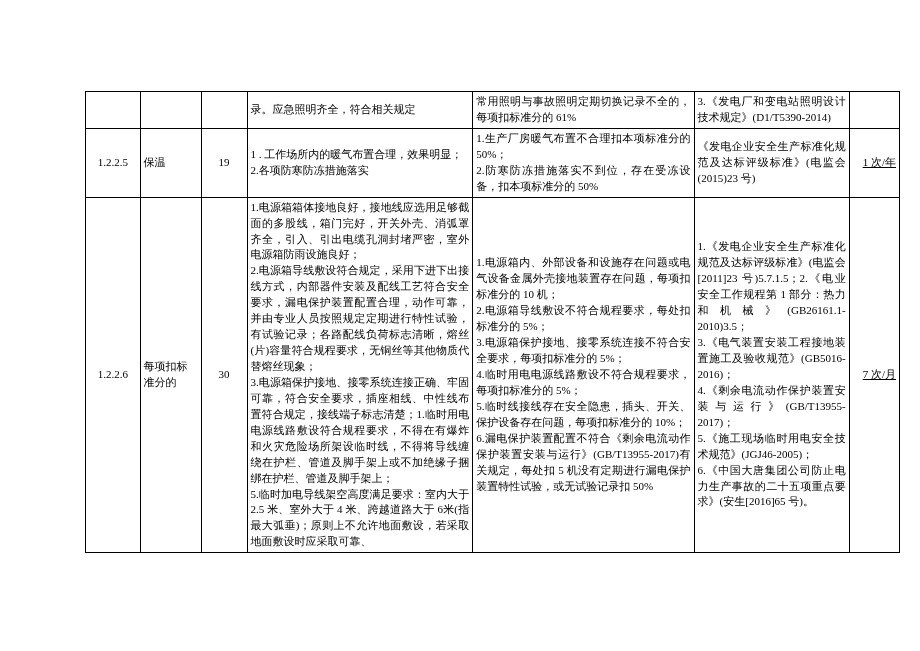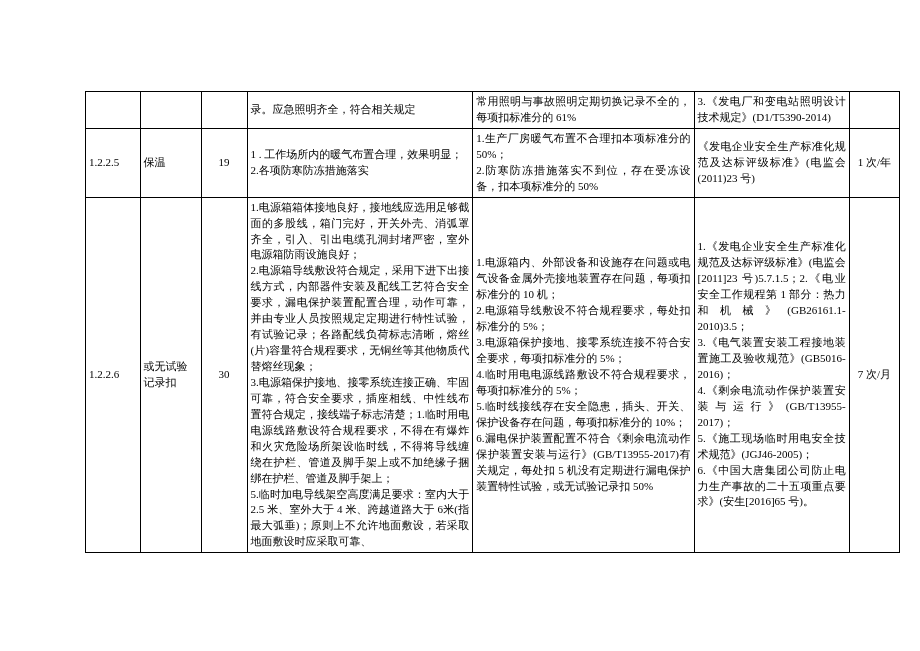--- a/index.html
+++ b/index.html
@@ -28,27 +28,27 @@
     td {
       border: 1px solid #000;
       padding: 2px 3px;
       vertical-align: middle;
       text-align: left;
       font-size: 11px;
       line-height: 1.45;
       word-wrap: break-word;
       overflow: hidden;
     }
-    .c1 { width: 44px; }
+    .c1 { width: 44px; text-align: center; }
     .c2 { width: 50px; text-align: left; }
     .c3 { width: 36px; text-align: center; }
     .c4 { width: 204px; }
     .c5 { width: 200px; }
     .c6 { width: 138px; }
-    .c7 { width: 40px; text-align: center; }
+    .c7 { width: 40px; text-align: right; text-decoration: underline; }
     .justify { text-align: justify; text-align-last: left; }
   </style>
 </head>
 <body>
 
 <div class="page">
   <table>
     <tbody>
         <tr>
       <td class="c1"></td>
@@ -58,26 +58,26 @@
       <td class="c5 justify">常用照明与事故照明定期切换记录不全的，每项扣标准分的 61%</td>
       <td class="c6 justify">3.《发电厂和变电站照明设计技术规定》(D1/T5390-2014)</td>
       <td class="c7"></td>
     </tr>
     <tr>
       <td class="c1">1.2.2.5</td>
       <td class="c2">保温</td>
       <td class="c3">19</td>
       <td class="c4 justify">1 . 工作场所内的暖气布置合理，效果明显；<br>2.各项防寒防冻措施落实</td>
       <td class="c5 justify">1.生产厂房暖气布置不合理扣本项标准分的50%；<br>2.防寒防冻措施落实不到位，存在受冻设备，扣本项标准分的 50%</td>
-      <td class="c6 justify">《发电企业安全生产标准化规范及达标评级标准》(电监会 (2011)23 号)</td>
+      <td class="c6 justify">《发电企业安全生产标准化规范及达标评级标准》(电监会 (2015)23 号)</td>
       <td class="c7">1 次/年</td>
     </tr>
     <tr>
       <td class="c1">1.2.2.6</td>
-      <td class="c2">或无试验记录扣</td>
+      <td class="c2">每项扣标准分的</td>
       <td class="c3">30</td>
       <td class="c4 justify">1.电源箱箱体接地良好，接地线应选用足够截面的多股线，箱门完好，开关外壳、消弧罩齐全，引入、引出电缆孔洞封堵严密，室外电源箱防雨设施良好；<br>2.电源箱导线敷设符合规定，采用下进下出接线方式，内部器件安装及配线工艺符合安全要求，漏电保护装置配置合理，动作可靠，并由专业人员按照规定定期进行特性试验，有试验记录；各路配线负荷标志清晰，熔丝(片)容量符合规程要求，无铜丝等其他物质代替熔丝现象；<br>3.电源箱保护接地、接零系统连接正确、牢固可靠，符合安全要求，插座相线、中性线布置符合规定，接线端子标志清楚；1.临时用电电源线路敷设符合规程要求，不得在有爆炸和火灾危险场所架设临时线，不得将导线缠绕在护栏、管道及脚手架上或不加绝缘子捆绑在护栏、管道及脚手架上；<br>5.临时加电导线架空高度满足要求：室内大于 2.5 米、室外大于 4 米、跨越道路大于 6米(指最大弧垂)；原则上不允许地面敷设，若采取地面敷设时应采取可靠、</td>
       <td class="c5 justify">1.电源箱内、外部设备和设施存在问题或电气设备金属外壳接地装置存在问题，每项扣标准分的 10 机；<br>2.电源箱导线敷设不符合规程要求，每处扣标准分的 5%；<br>3.电源箱保护接地、接零系统连接不符合安全要求，每项扣标准分的 5%；<br>4.临时用电电源线路敷设不符合规程要求，每项扣标准分的 5%；<br>5.临时线接线存在安全隐患，插头、开关、保护设备存在问题，每项扣标准分的 10%；<br>6.漏电保护装置配置不符合《剩余电流动作保护装置安装与运行》(GB/T13955-2017)有关规定，每处扣 5 机没有定期进行漏电保护装置特性试验，或无试验记录扣 50%</td>
       <td class="c6 justify">1.《发电企业安全生产标准化规范及达标评级标准》(电监会[2011]23 号)5.7.1.5；2.《电业安全工作规程第 1 部分：热力 和 机 械 》 (GB26161.1-2010)3.5；<br>3.《电气装置安装工程接地装置施工及验收规范》(GB5016-2016)；<br>4.《剩余电流动作保护装置安装与运行》(GB/T13955-2017)；<br>5.《施工现场临时用电安全技术规范》(JGJ46-2005)；<br>6.《中国大唐集团公司防止电力生产事故的二十五项重点要求》(安生[2016]65 号)。</td>
       <td class="c7">7 次/月</td>
     </tr>
   </tbody>
     </table>
 </div>
 

